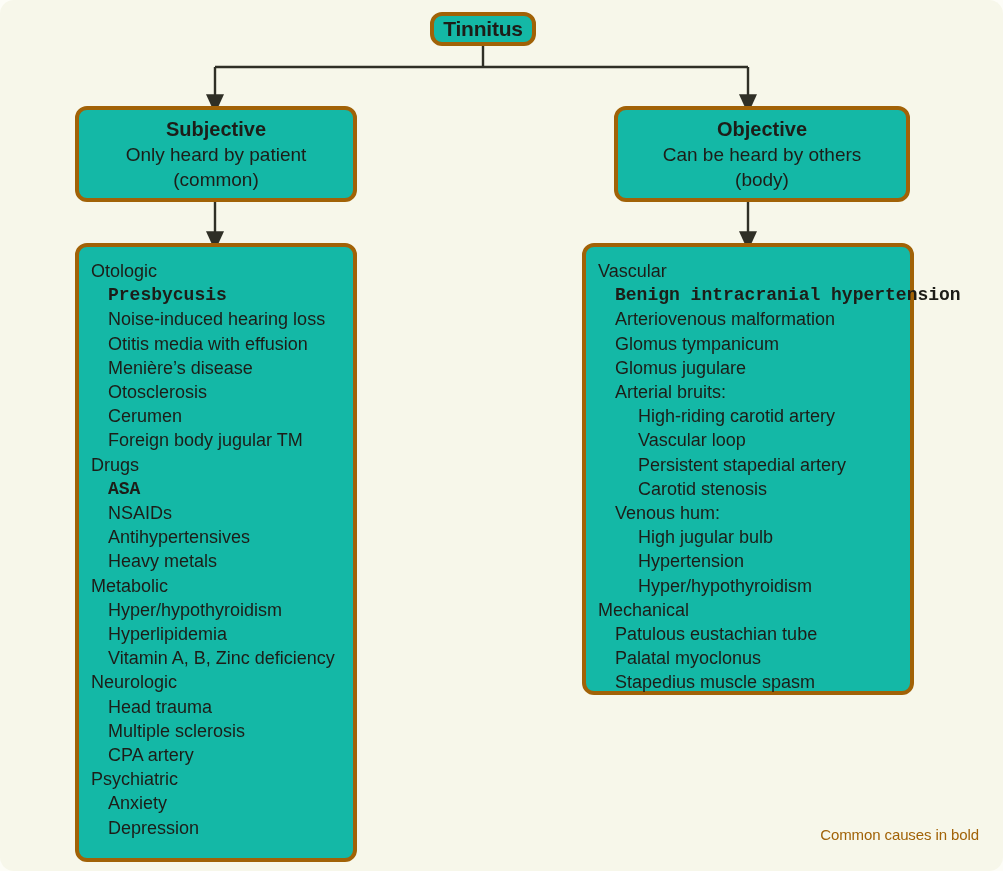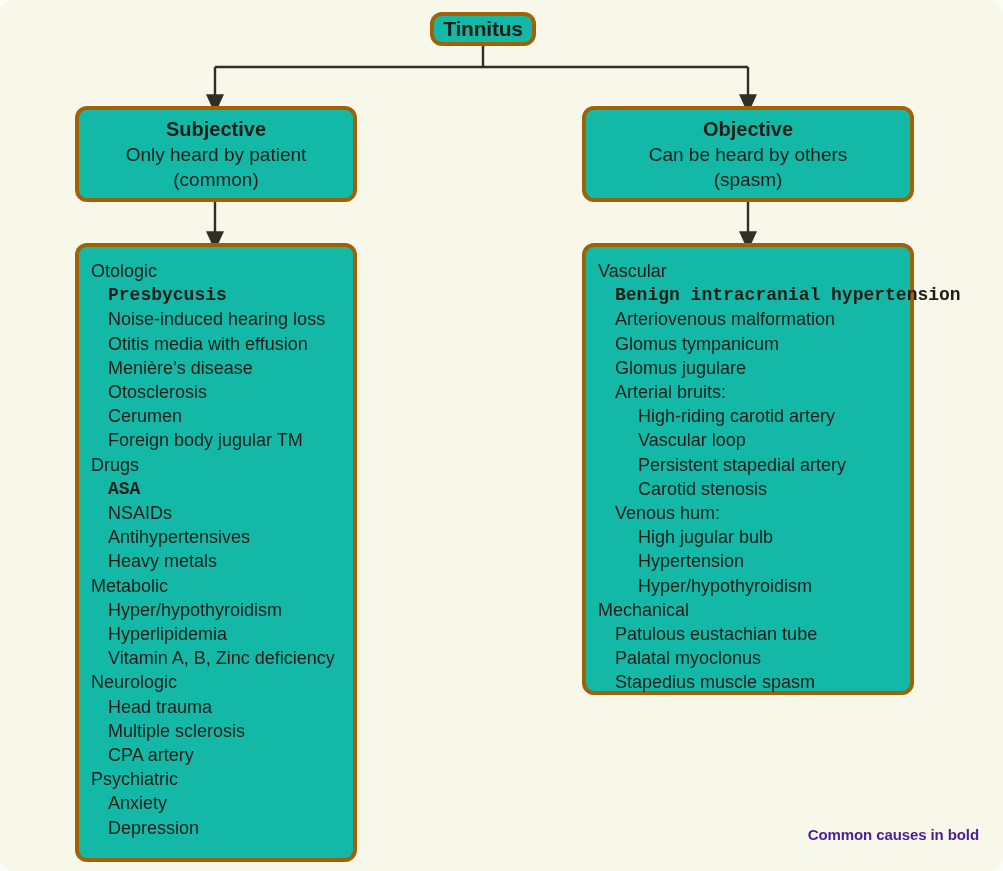--- a/index.html
+++ b/index.html
@@ -53,21 +53,21 @@
     width: 282px;
     height: 96px;
     top: 106px;
     display: flex;
     flex-direction: column;
     align-items: center;
     justify-content: center;
     padding: 4px 6px;
   }
   #branch-subjective { left: 75px; }
-  #branch-objective  { left: 582px; width: 332px; }
+  #branch-objective  { left: 614px; width: 296px; }
   .branch-box .b-title {
     font-size: 20px;
     font-weight: bold;
     color: #1d1d18;
     line-height: 25px;
   }
   .branch-box .b-line {
     font-size: 19px;
     color: #1d1d18;
     line-height: 25px;
@@ -103,22 +103,22 @@
   .cause-list li.lvl1 { padding-left: 17px; }
   .cause-list li.lvl2 { padding-left: 40px; }
   .cause-list li.bold { font-weight: bold; font-family: Liberation Mono, monospace; }
 
   
   #footnote {
     position: absolute;
     right: 24px;
     top: 826px;
     font-size: 15px;
-    font-weight: bold;
-    color: #4c1d95;
+    font-weight: normal;
+    color: #a16207;
     letter-spacing: -0.1px;
   }
 
   
   svg#connectors {
     position: absolute;
     left: 0;
     top: 0;
     width: 1003px;
     height: 871px;
@@ -156,21 +156,21 @@
 
   <div class="box branch-box" id="branch-subjective">
     <div class="b-title">Subjective</div>
     <div class="b-line">Only heard by patient</div>
     <div class="b-line">(common)</div>
   </div>
 
   <div class="box branch-box" id="branch-objective">
     <div class="b-title">Objective</div>
     <div class="b-line">Can be heard by others</div>
-    <div class="b-line">(spasm)</div>
+    <div class="b-line">(body)</div>
   </div>
 
   <div class="box" id="list-subjective">
     <ul class="cause-list">
         <li class="lvl0">Otologic</li>
         <li class="lvl1 bold">Presbycusis</li>
         <li class="lvl1">Noise-induced hearing loss</li>
         <li class="lvl1">Otitis media with effusion</li>
         <li class="lvl1">Menière’s disease</li>
         <li class="lvl1">Otosclerosis</li>

